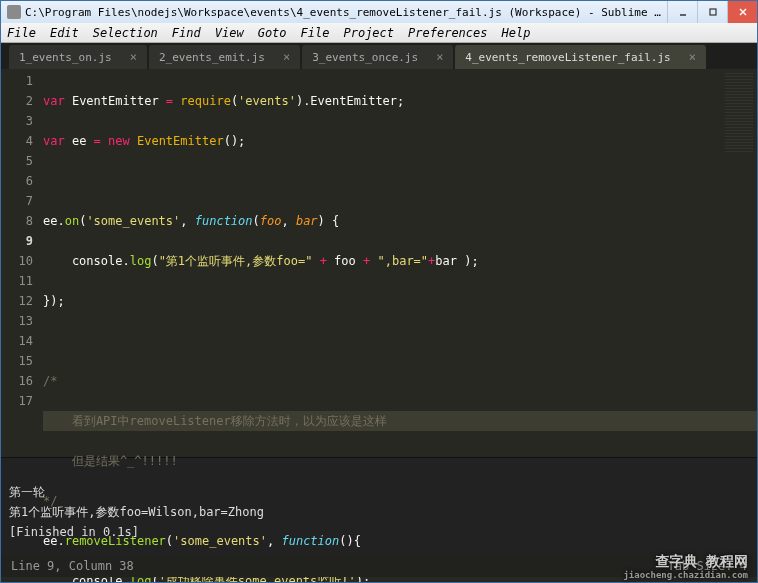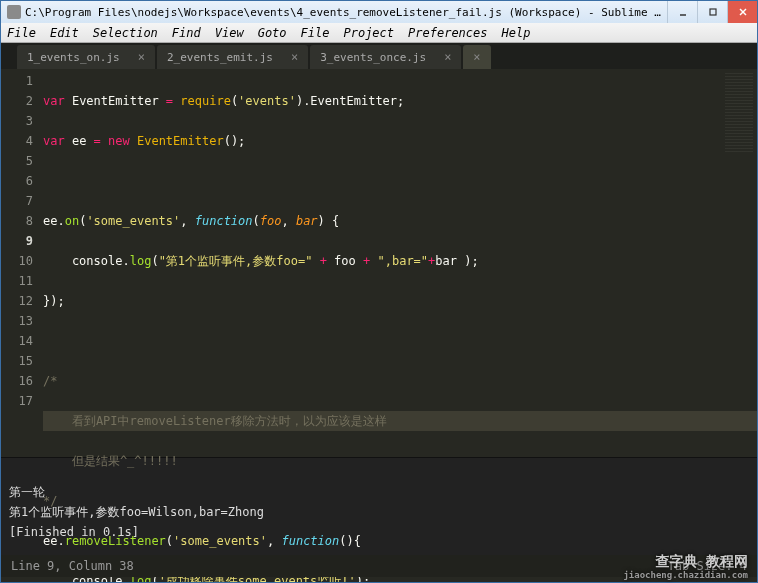--- a/index.html
+++ b/index.html
@@ -6,21 +6,21 @@
 body { width: 758px; height: 583px; background: #272822; overflow: hidden; border: 1px solid #3a6ea5; }
 .titlebar { height: 22px; background: linear-gradient(#eaf2fb,#d5e5f5); display: flex; align-items: center; padding-left: 6px; font-size: 11px; font-family: "Segoe UI", sans-serif; color: #000; }
 .titlebar .icon { width: 14px; height: 14px; background: #8a8a8a; margin-right: 4px; border-radius: 2px; }
 .titlebar .title { flex: 1; white-space: nowrap; overflow: hidden; text-overflow: ellipsis; }
 .winbtns { display: flex; height: 100%; }
 .winbtn { width: 30px; display: flex; align-items: center; justify-content: center; border-left: 1px solid #b8c8d8; }
 .winbtn.close { background: #e05a4c; color: #fff; }
 .winbtn svg { width: 10px; height: 10px; }
 .menubar { height: 20px; background: linear-gradient(#f5f5f5,#e5e5e5); display: flex; align-items: center; padding-left: 6px; font-size: 12px; font-family: "Segoe UI",sans-serif; gap: 14px; border-bottom: 1px solid #aaa; }
 .menubar span { cursor: default; font-style: italic; }
-.tabbar { height: 26px; background: #1e1f1c; display: flex; align-items: flex-end; padding-left: 16px; gap: 2px; }
+.tabbar { height: 26px; background: #1e1f1c; display: flex; align-items: flex-end; padding-left: 8px; gap: 2px; }
 .tab { height: 24px; background: #31322d; color: #aaa; font-size: 11px; padding: 4px 10px; display: flex; align-items: center; gap: 18px; border-radius: 3px 3px 0 0; }
 .tab.active { background: #424338; color: #ddd; }
 .tab .x { color: #888; font-size: 12px; }
 .editorwrap { display: flex; height: 388px; position: relative; }
 .gutter { width: 42px; background: #272822; color: #8f908a; text-align: right; padding-right: 10px; font-size: 12px; line-height: 20px; padding-top: 2px; }
 .gutter div.active { color:#d7d8d2; font-weight: 600; }
 .code { flex: 1; font-size: 12px; line-height: 20px; padding-top: 2px; white-space: pre; }
 .code .line.active { background: #3e3d32; }
 .minimap { width: 28px; background: #272822; position: absolute; right: 4px; top: 4px; }
 .minimap .mini { height: 80px; background: repeating-linear-gradient(#3a3b34 0,#3a3b34 1px,transparent 1px,transparent 3px); opacity: .6; }
@@ -77,20 +77,21 @@
     </div>
   <div class="tab">
       <span>2_events_emit.js</span>
       <span class="x">×</span>
     </div>
   <div class="tab">
       <span>3_events_once.js</span>
       <span class="x">×</span>
     </div>
   <div class="tab active">
+      <span>4_events_removeListener_fail.js</span>
       <span class="x">×</span>
     </div>
 </div>
 
 <div class="editorwrap">
   <div class="gutter" id="gutter">
       <div>1</div>
       <div>2</div>
       <div>3</div>
       <div>4</div>

